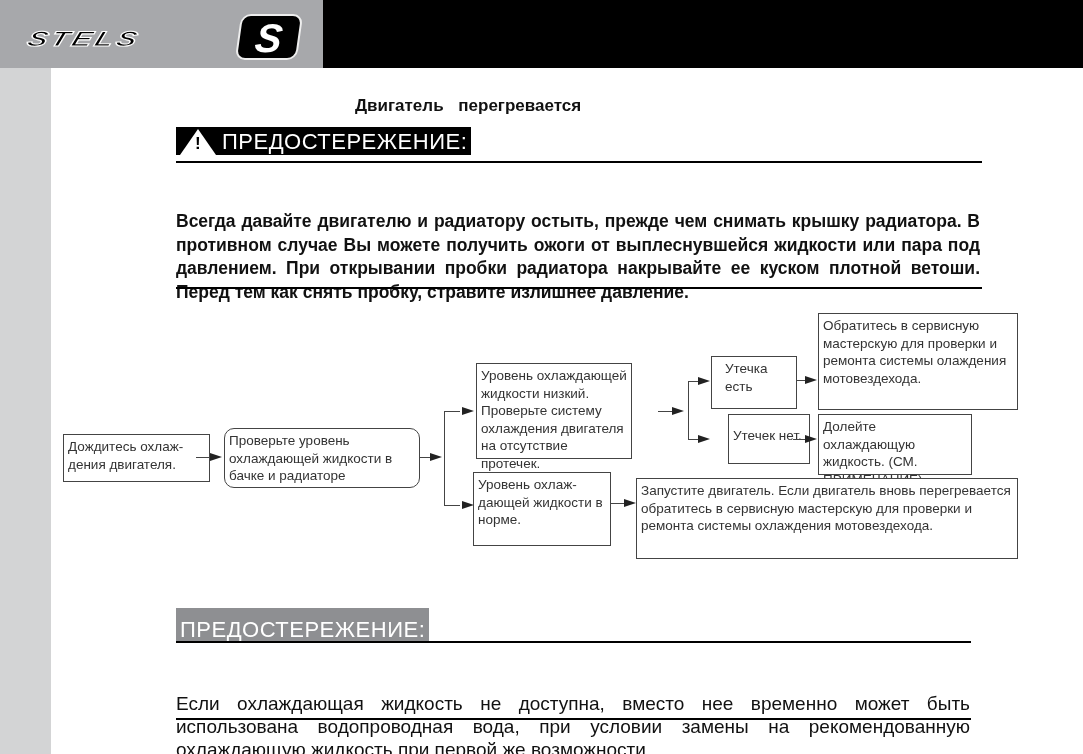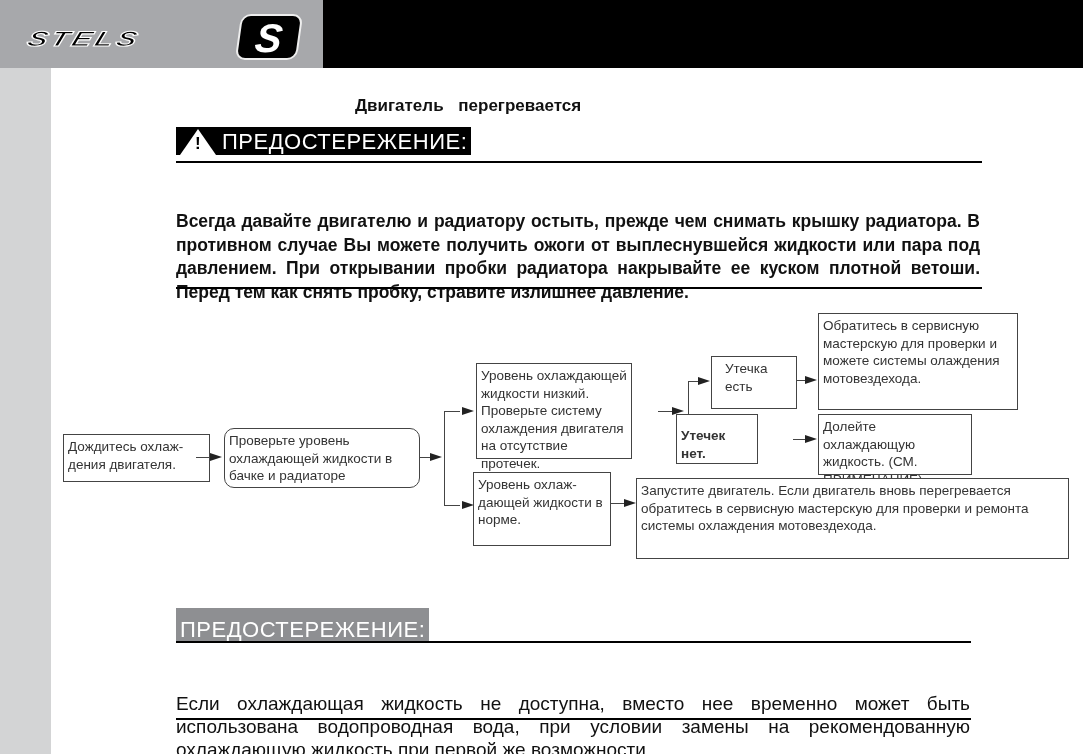--- a/index.html
+++ b/index.html
@@ -63,32 +63,32 @@
 
 <div class="line" style="left:658px;top:411px;width:14px;height:1px;"></div>
 <div class="arr" style="left:672px;top:407px;"></div>
 <div class="line" style="left:688px;top:381px;width:1px;height:58px;"></div>
 <div class="line" style="left:688px;top:381px;width:10px;height:1px;"></div>
 <div class="arr" style="left:698px;top:377px;"></div>
 <div class="line" style="left:688px;top:439px;width:10px;height:1px;"></div>
 <div class="arr" style="left:698px;top:435px;"></div>
 
 <div class="box" style="left:711px;top:356px;width:86px;height:53px;padding-left:13px;">Утечка есть</div>
-<div class="box" style="left:676px;top:414px;width:82px;height:50px;padding-top:12px;font-weight:bold;">Утечек нет.</div>
+<div class="box" style="left:728px;top:414px;width:82px;height:50px;padding-top:12px;">Утечек нет.</div>
 
 <div class="line" style="left:797px;top:380px;width:8px;height:1px;"></div>
 <div class="arr" style="left:805px;top:376px;"></div>
 <div class="line" style="left:793px;top:439px;width:12px;height:1px;"></div>
 <div class="arr" style="left:805px;top:435px;"></div>
 
-<div class="box" style="left:818px;top:313px;width:200px;height:97px;">Обратитесь в сервисную мастерскую для проверки и можете системы олаждения мотовездехода.</div>
+<div class="box" style="left:818px;top:313px;width:200px;height:97px;">Обратитесь в сервисную мастерскую для проверки и ремонта системы олаждения мотовездехода.</div>
 <div class="box" style="left:818px;top:414px;width:154px;height:61px;">Долейте охлаждающую жидкость. (СМ. ПРИМЕЧАНИЕ)</div>
 
 <div class="line" style="left:611px;top:503px;width:14px;height:1px;"></div>
 <div class="arr" style="left:624px;top:499px;"></div>
-<div class="box" style="left:636px;top:478px;width:433px;height:81px;">Запустите двигатель. Если двигатель вновь перегревается обратитесь в сервисную мастерскую для проверки и ремонта системы охлаждения мотовездехода.</div>
+<div class="box" style="left:636px;top:478px;width:382px;height:81px;">Запустите двигатель. Если двигатель вновь перегревается обратитесь в сервисную мастерскую для проверки и ремонта системы охлаждения мотовездехода.</div>
 
 <div class="warn-head" id="warn2">
   <span>ПРЕДОСТЕРЕЖЕНИЕ:</span>
 </div>
 <div class="rule" style="left:176px;top:641px;width:795px;"></div>
 <div class="para" id="p2">Если охлаждающая жидкость не доступна, вместо нее временно может быть использована водопроводная вода, при условии замены на рекомендованную охлаждающую жидкость при первой же возможности.</div>
 <div class="rule" style="left:176px;top:718px;width:795px;"></div>
 
 </body></html>

